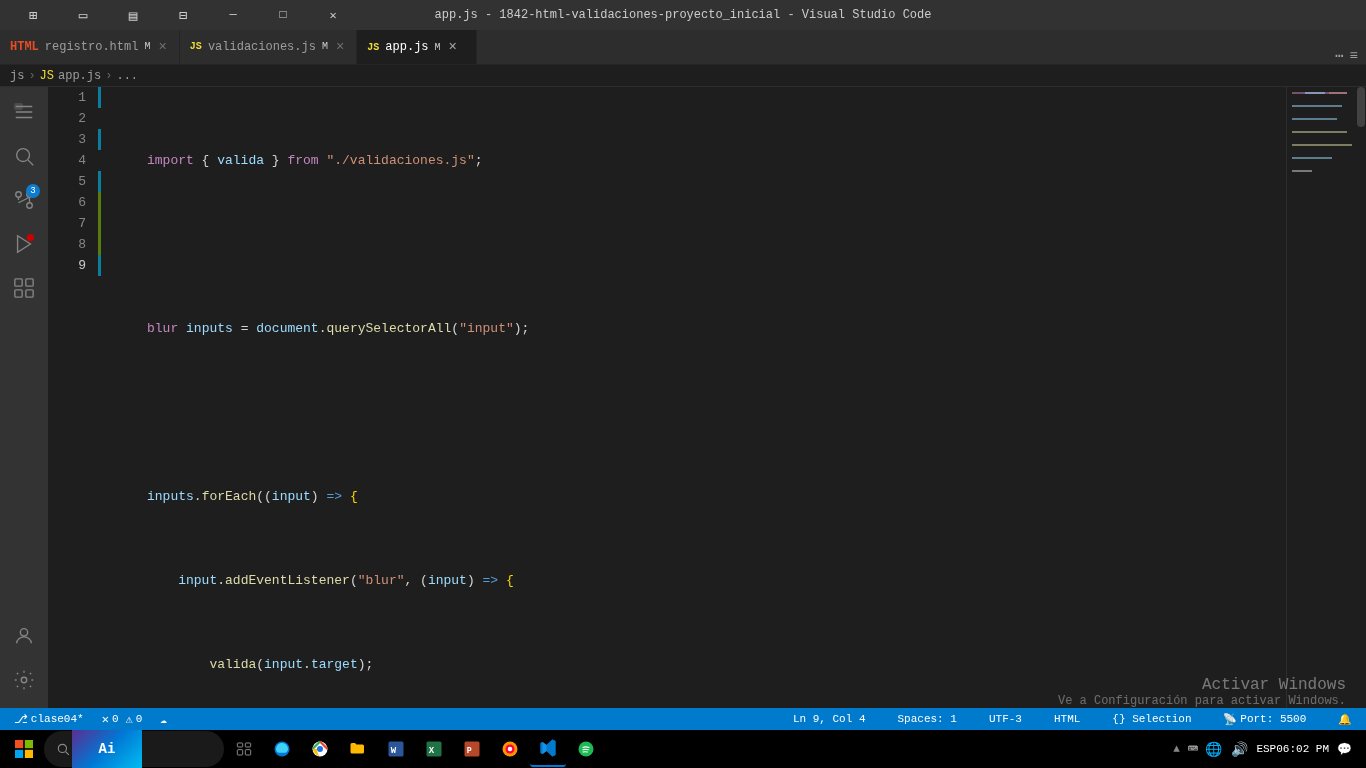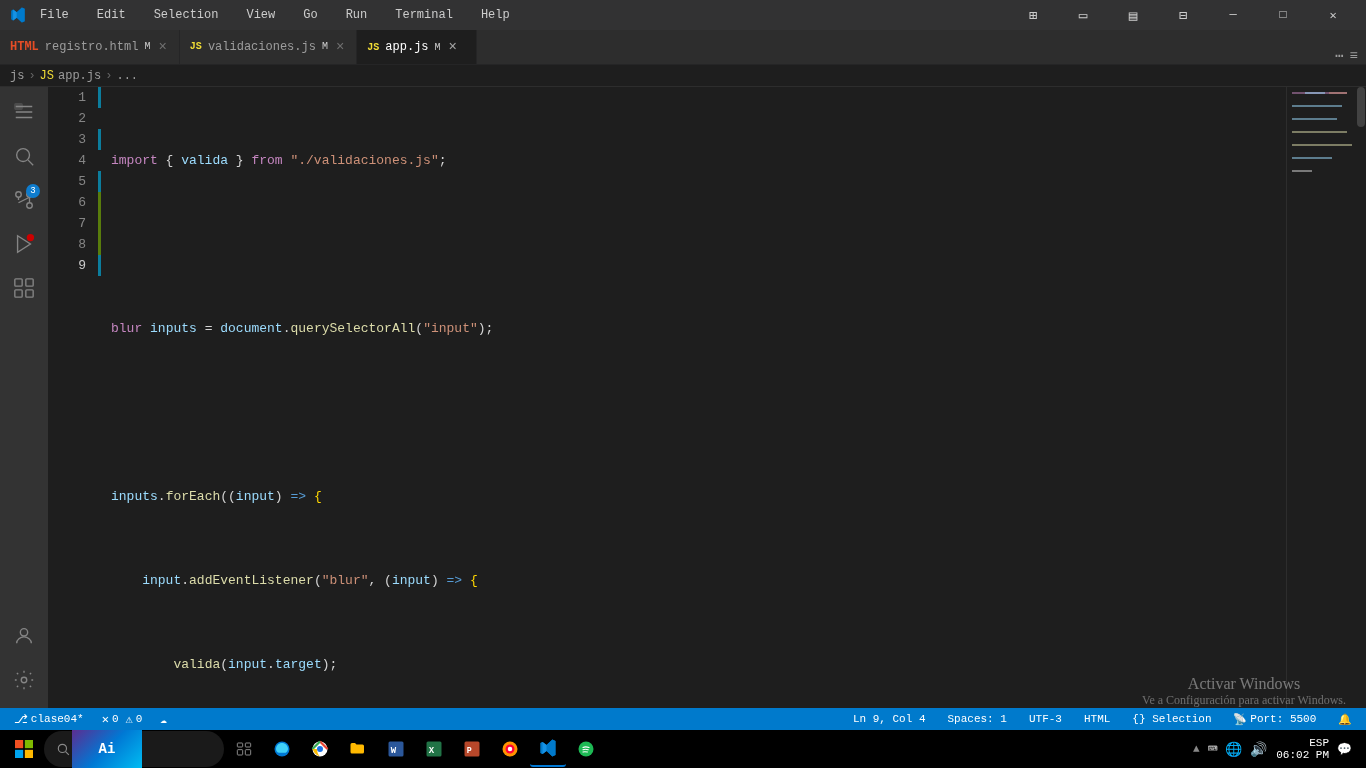--- a/index.html
+++ b/index.html
@@ -204,20 +204,21 @@
       padding-left: 10px;
       font-size: 13px;
       line-height: 21px;
       overflow-x: auto;
       white-space: pre;
     }
     .code-line {
       height: 21px;
       display: flex;
       align-items: center;
+      margin-left: 36px;
     }
 
     
     .kw { color: #c586c0; }       
     .kw2 { color: #569cd6; }      
     .fn { color: #dcdcaa; }       
     .str { color: #ce9178; }      
     .var { color: #9cdcfe; }      
     .prop { color: #9cdcfe; }      
     .punct { color: #ffd700; }    
@@ -256,21 +257,21 @@
       background: #007acc;
       height: 22px;
       display: flex;
       align-items: center;
       font-size: 11px;
       color: #fff;
       padding: 0 8px;
       gap: 0;
     }
     .status-left { display: flex; align-items: center; gap: 6px; }
-    .status-right { display: flex; align-items: center; gap: 10px; margin-left: auto; }
+    .status-right { display: flex; align-items: center; gap: 20px; margin-left: auto; }
     .status-item {
       padding: 0 6px;
       height: 22px;
       display: flex;
       align-items: center;
       cursor: pointer;
       gap: 3px;
       white-space: nowrap;
     }
 
@@ -306,23 +307,23 @@
       color: #fff;
       padding-right: 8px;
     }
     .taskbar-right span { cursor: pointer; }
 
     
     .activation-watermark {
       position: absolute;
       bottom: 60px;
       right: 20px;
-      text-align: center;
+      text-align: right;
       color: rgba(255,255,255,0.4);
-      font-family: Liberation Serif, serif;
+      font-family: Liberation Mono, monospace;
       pointer-events: none;
     }
     .activation-watermark .title {
       font-size: 16px;
       font-weight: 400;
     }
     .activation-watermark .subtitle {
       font-size: 12px;
       color: rgba(255,255,255,0.35);
     }
@@ -330,38 +331,21 @@
     .editor-wrapper {
       display: flex;
       flex: 1;
       overflow: hidden;
     }
   </style>
 </head>
 <body>
 
 <div class="title-bar">
-  <div class="title-bar-left">
-
-    <svg class="vscode-icon" viewBox="0 0 100 100" xmlns="http://www.w3.org/2000/svg">
-      <path d="M74.3 3.1L41.8 33.5 19.5 16.1 8.3 22.7v54.6l11.2 6.6 22.3-17.4 32.5 30.4 17.4-8V11.1z" fill="#0065a9"></path>
-      <path d="M74.3 96.9L41.8 66.5 19.5 83.9l-11.2-6.6V22.7l11.2-6.6 22.3 17.4L74.3 3.1l17.4 8v77.8z" fill="#007acc"></path>
-      <path d="M19.5 83.9l22.3-17.4V33.5L19.5 16.1v67.8z" fill="#1f9cf0" opacity="0.7"></path>
-    </svg>
-    <div class="title-bar-menu">
-      <span>File</span>
-      <span>Edit</span>
-      <span>Selection</span>
-      <span>View</span>
-      <span>Go</span>
-      <span>Run</span>
-      <span>Terminal</span>
-      <span>Help</span>
-    </div>
-  </div>
+  <div class="title-bar-title">app.js - 1842-html-validaciones-proyecto_inicial - Visual Studio Code</div>
   <div class="title-bar-controls">
     <span style="font-size:14px;">⊞</span>
     <span style="font-size:14px;">▭</span>
     <span style="font-size:14px;">▤</span>
     <span style="font-size:14px;">⊟</span>
     <span>─</span>
     <span>□</span>
     <span class="close">✕</span>
   </div>
 </div>
@@ -672,21 +656,21 @@
 
   <div style="position:absolute; left:72px; bottom:0; width:70px; height:38px; display:flex; align-items:center; justify-content:center; background:linear-gradient(135deg,#5c2d91,#0078d4,#00bcf2); border-radius:0;">
     <span style="color:white; font-size:14px; font-weight:600;">Ai</span>
   </div>
 
   <div class="taskbar-right">
     <span style="color:#888;">▲</span>
     <span style="font-size:16px;">⌨</span>
     <span style="font-size:14px;">🌐</span>
     <span style="font-size:14px;">🔊</span>
-    <div style="display:flex; flex-direction:column; align-items:flex-end;">
+    <div style="display:flex; flex-direction:row; align-items:flex-end;">
       <span>ESP</span>
       <span>06:02 PM</span>
     </div>
     <span style="font-size:12px;">💬</span>
   </div>
 </div>
 
 <style>
 @keyframes blink {
   0%, 100% { opacity: 1; }

